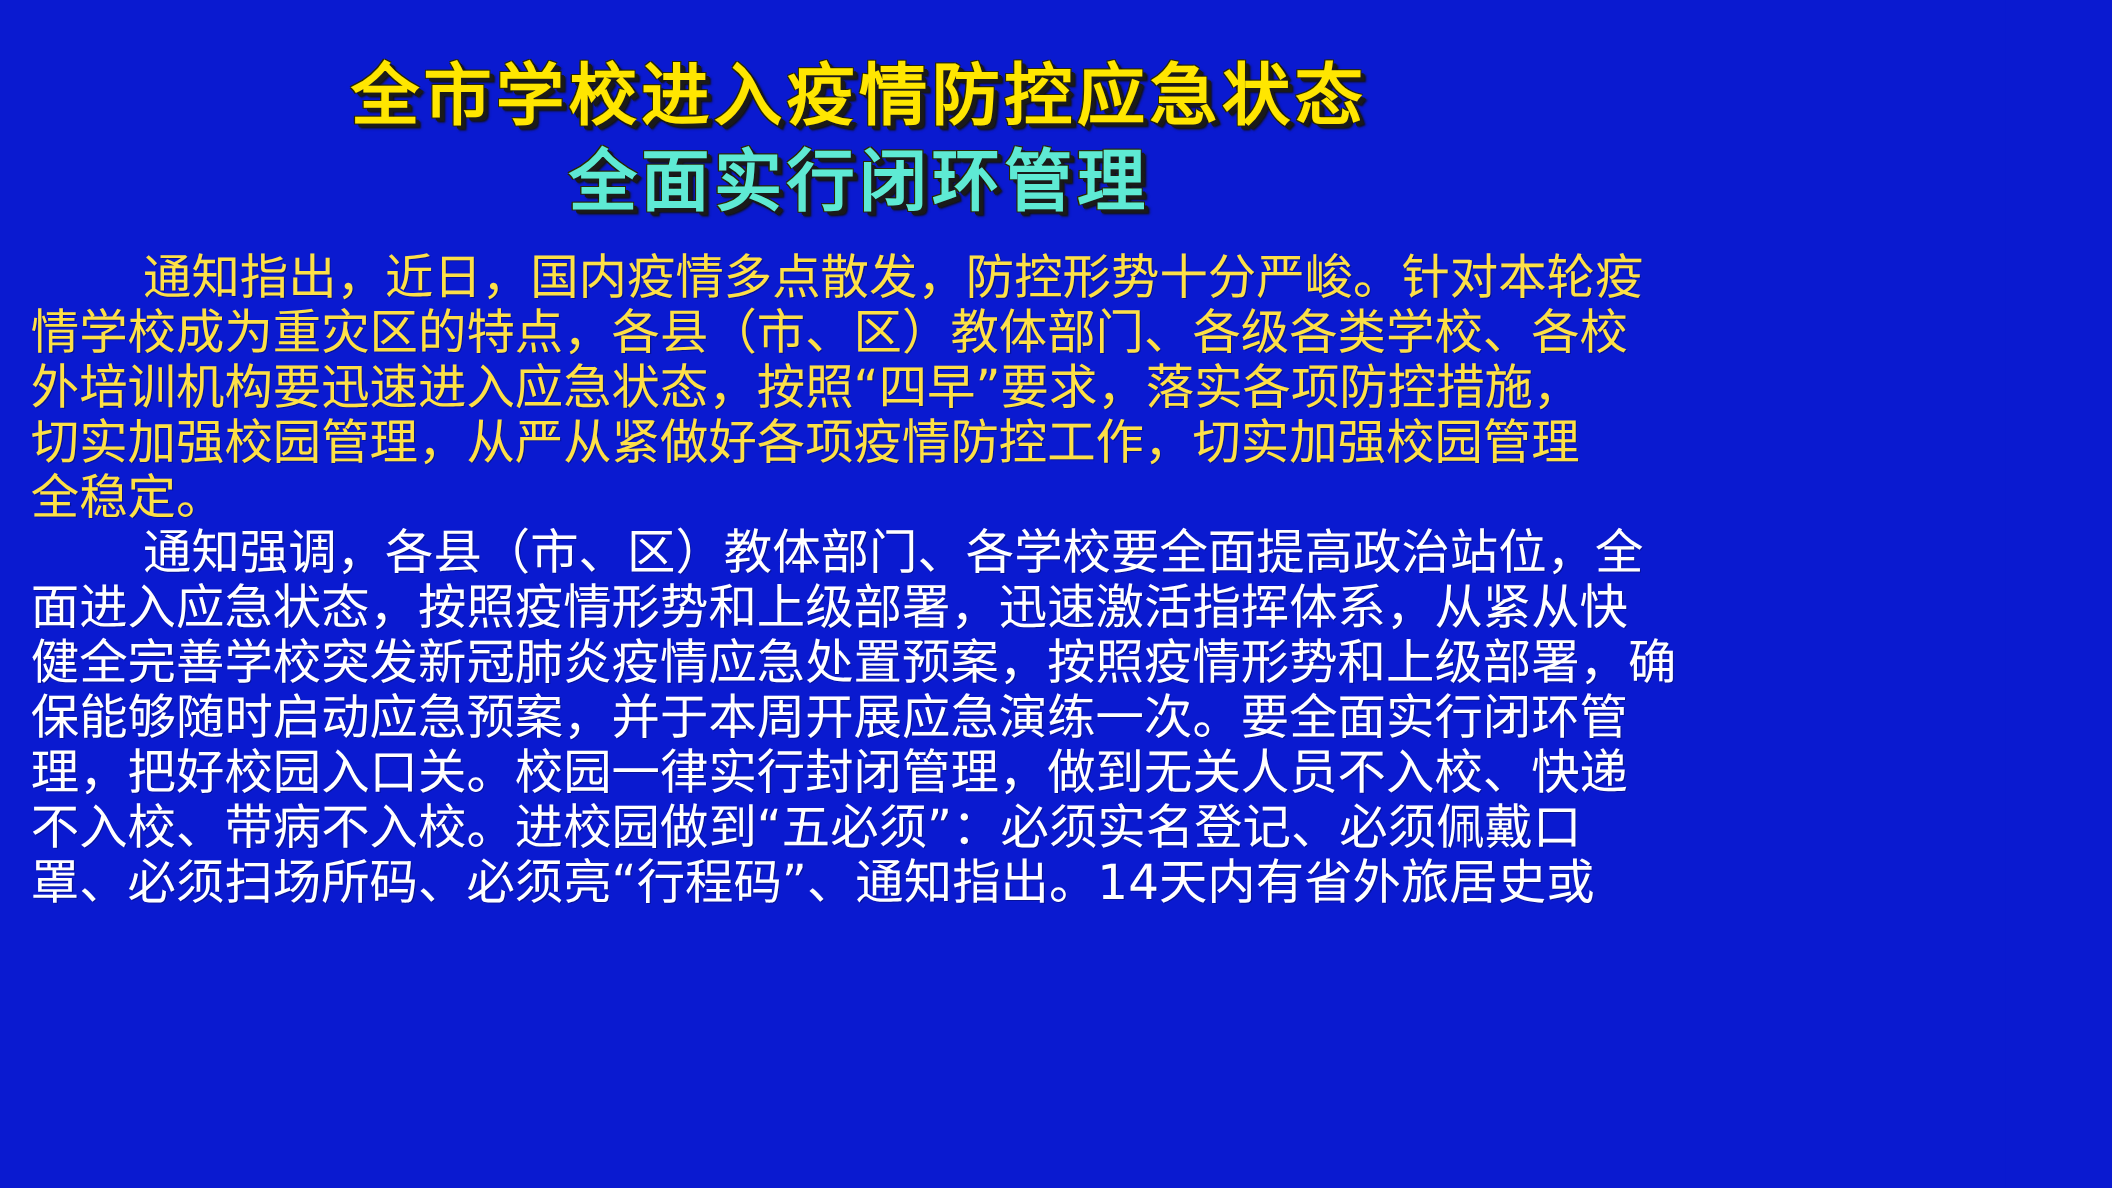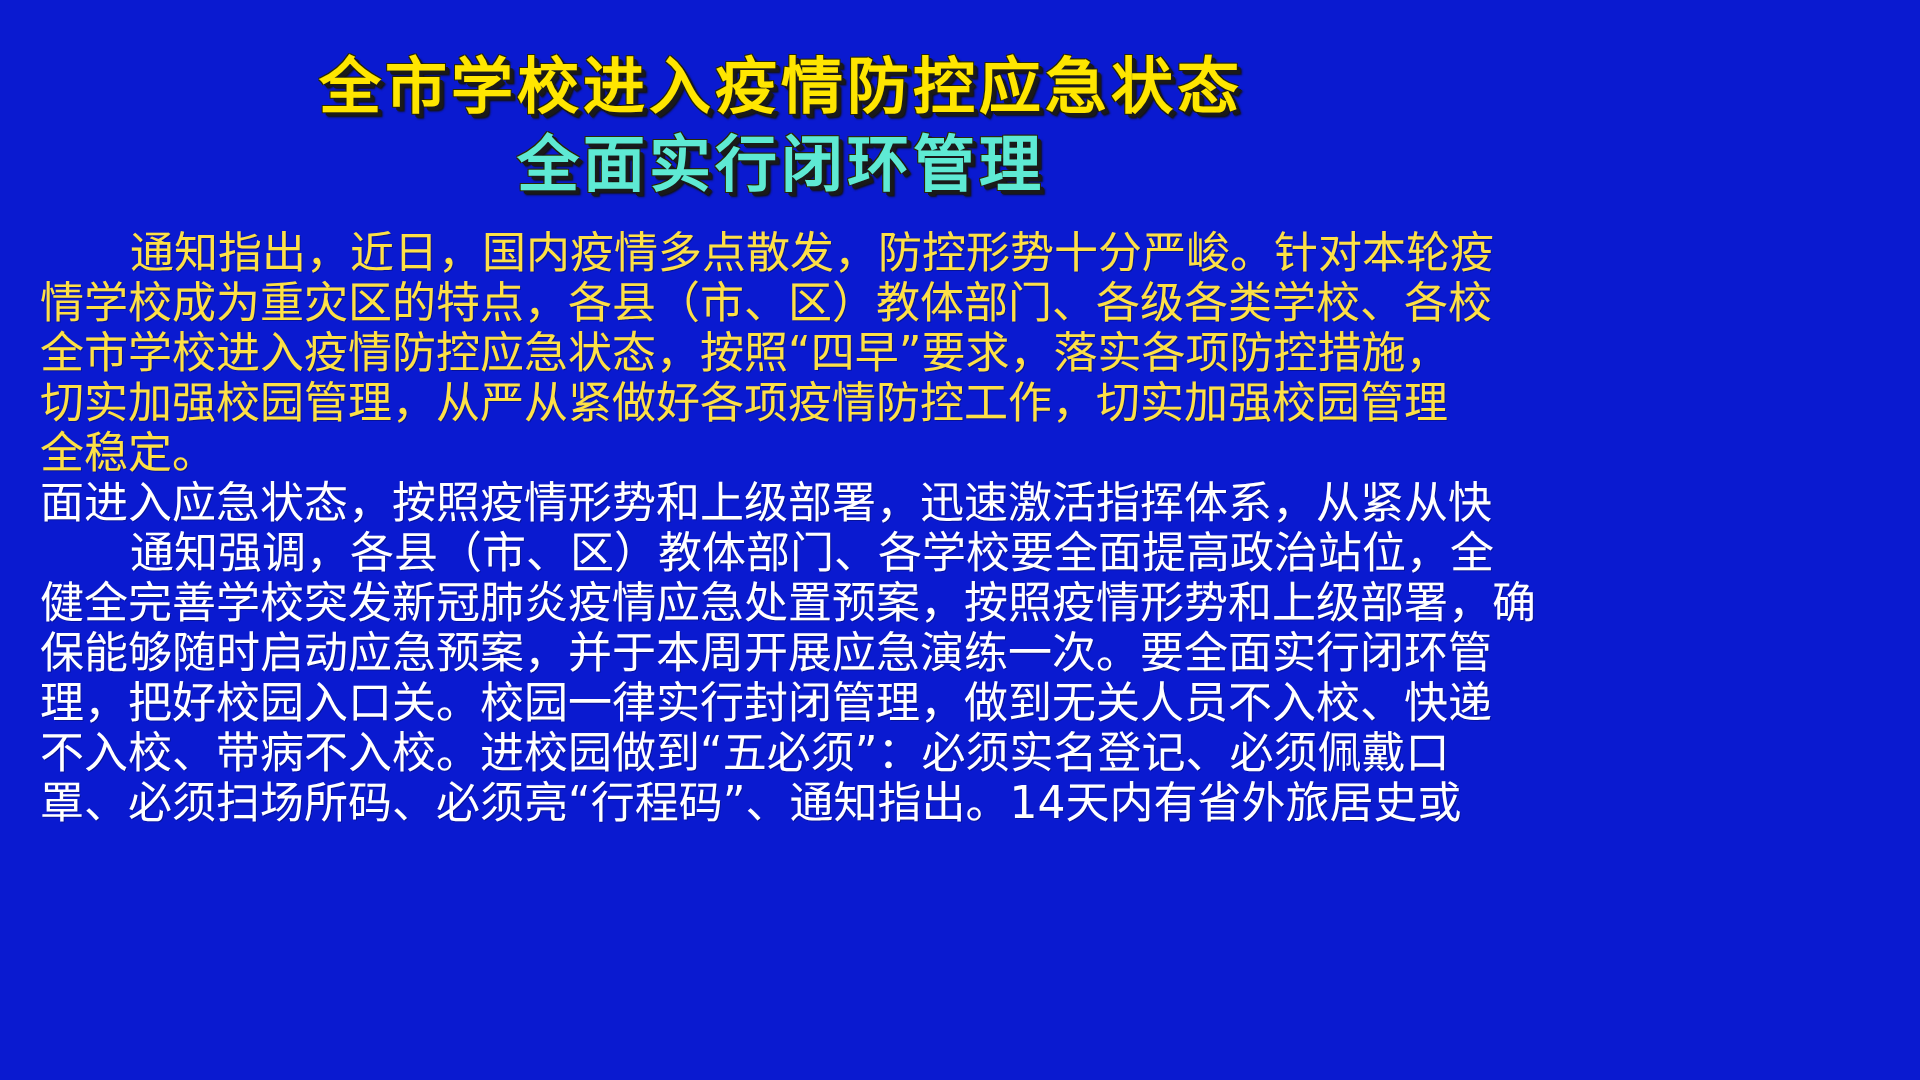--- a/index.html
+++ b/index.html
@@ -77,21 +77,21 @@
     line-height: 50px;
     font-weight: 400;
     text-align: justify;
     text-justify: inter-character;
   }
 
   
   .line {
     display: block;
     white-space: pre;
-    padding-left: 40px;
+    padding-left: 28px;
     text-shadow: 1px 1px 0 rgba(0,0,0,0.28);
   }
 
   .line.indent {
     padding-left: 130px;
   }
 </style>
 </head>
 <body style="background: rgb(10, 26, 208);">
 
@@ -101,28 +101,28 @@
     <div class="title-block">
       <span class="title-line" style="color: rgb(255, 230, 0);">全市学校进入疫情防控应急状态</span>
       <span class="title-line" style="color: #5eead4;">全面实行闭环管理</span>
     </div>
 
     <div class="body-block">
 
       <div class="para" style="color: #fde047;">
         <span class="line indent">通知指出，近日，国内疫情多点散发，防控形势十分严峻。针对本轮疫</span>
         <span class="line">情学校成为重灾区的特点，各县（市、区）教体部门、各级各类学校、各校</span>
-        <span class="line">全市学校进入疫情防控应急状态，按照“四早”要求，落实各项防控措施，</span>
+        <span class="line">外培训机构要迅速进入应急状态，按照“四早”要求，落实各项防控措施，</span>
         <span class="line">切实加强校园管理，从严从紧做好各项疫情防控工作，切实加强校园管理</span>
         <span class="line">全稳定。</span>
       </div>
 
       <div class="para" style="color: rgb(255, 255, 255);">
+        <span class="line indent">通知强调，各县（市、区）教体部门、各学校要全面提高政治站位，全</span>
         <span class="line">面进入应急状态，按照疫情形势和上级部署，迅速激活指挥体系，从紧从快</span>
-        <span class="line indent">通知强调，各县（市、区）教体部门、各学校要全面提高政治站位，全</span>
         <span class="line">健全完善学校突发新冠肺炎疫情应急处置预案，按照疫情形势和上级部署，确</span>
         <span class="line">保能够随时启动应急预案，并于本周开展应急演练一次。要全面实行闭环管</span>
         <span class="line">理，把好校园入口关。校园一律实行封闭管理，做到无关人员不入校、快递</span>
         <span class="line">不入校、带病不入校。进校园做到“五必须”：必须实名登记、必须佩戴口</span>
         <span class="line">罩、必须扫场所码、必须亮“行程码”、通知指出。14天内有省外旅居史或</span>
       </div>
 
     </div>
   </div>
 </div>

